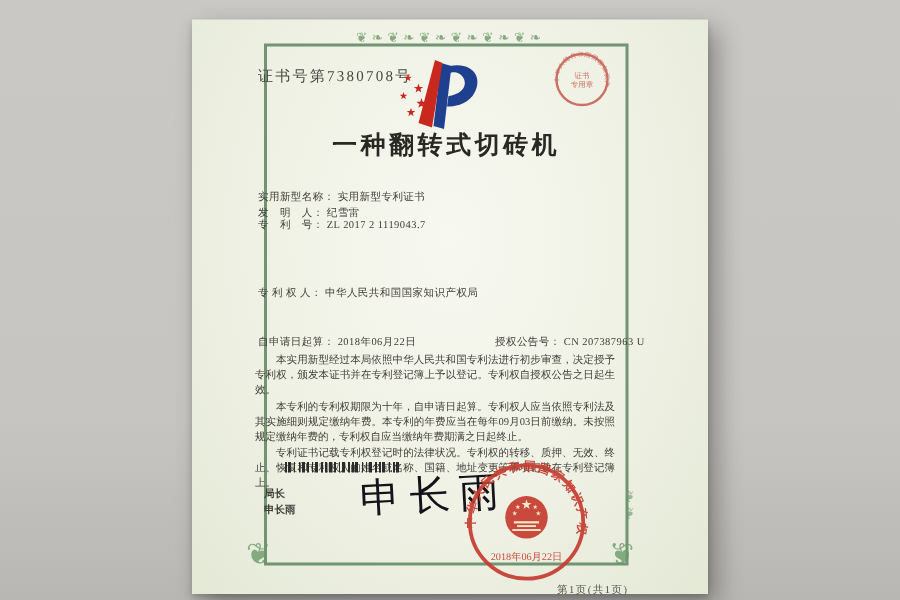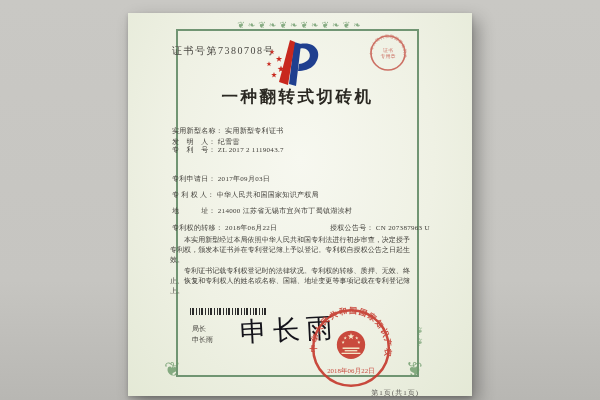--- a/index.html
+++ b/index.html
@@ -47,21 +47,21 @@
     position:absolute;left:42px;top:223px;width:240px;
     font-size:7px;line-height:1.42;color:#3f3d38;text-align:justify;
   }
   .paras p{margin:0 0 1px 0;text-indent:2em;}
   .barcode{
     position:absolute;left:62px;top:295px;width:76px;height:7px;
     background:
       repeating-linear-gradient(90deg,#2b2b2b 0 1px,transparent 1px 2px,
         #2b2b2b 2px 4px,transparent 4px 6px,#2b2b2b 6px 7px,transparent 7px 9px);
   }
-  .signer{position:absolute;left:64px;top:311px;font-size:7px;color:#3f3d38;line-height:1.6;}
+  .signer{position:absolute;left:48px;top:311px;font-size:7px;color:#3f3d38;line-height:1.6;font-weight:bold;}
   .signature{
     position:absolute;left:112px;top:299px;font-size:27px;color:#14131a;
     transform:rotate(-3deg);letter-spacing:6px;white-space:nowrap;
   }
   .main-seal{position:absolute;left:181px;top:293px;opacity:.92;}
   .page-num{
     position:absolute;left:48px;top:354px;width:243px;text-align:right;
     font-size:7px;color:#55534e;letter-spacing:1px;margin-top:21px;
   }
 </style>
@@ -110,38 +110,33 @@
 
   <div class="row" style="top:113px">
     <span class="lbl">实用新型名称：</span><span>实用新型专利证书</span>
   </div>
   <div class="row" style="top:124px">
     <span class="lbl">发　明　人：</span><span>纪雪雷</span>
   </div>
   <div class="row" style="top:132px">
     <span class="lbl">专　利　号：</span><span>ZL 2017 2 1119043.7</span>
   </div>
-  <div class="row" style="top:161px">
-    <span class="lbl">专利申请日：</span><span>2017年09月03日</span>
-  </div>
   <div class="row" style="top:177px">
     <span class="lbl">专 利 权 人：</span><span>中华人民共和国国家知识产权局</span>
   </div>
-  <div class="row" style="top:193px">
-    <span class="lbl">地　　　址：</span><span>214000 江苏省无锡市宜兴市丁蜀镇湖渎村</span>
-  </div>
   <div class="row" style="top:210px;width:246px">
-    <span class="lbl">专利权的转移：</span><span>2018年06月22日</span>
+    <span class="lbl">自申请日起算：</span><span>2018年06月22日</span>
     <span class="second">
       <span class="lbl">授权公告号：</span><span>CN 207387963 U</span>
     </span>
   </div>
 
   <div class="paras">
     <p>本实用新型经过本局依照中华人民共和国专利法进行初步审查，决定授予专利权，颁发本证书并在专利登记簿上予以登记。专利权自授权公告之日起生效。</p>
+    <p>本专利的专利权期限为十年，自申请日起算。专利权人应当依照专利法及其实施细则规定缴纳年费。本专利的年费应当在每年09月03日前缴纳。未按照规定缴纳年费的，专利权自应当缴纳年费期满之日起终止。</p>
     <p>专利证书记载专利权登记时的法律状况。专利权的转移、质押、无效、终止、恢复和专利权人的姓名或名称、国籍、地址变更等事项记载在专利登记簿上。</p>
   </div>
 
   <div class="barcode"></div>
 
   <div class="signer">
     <div>局长</div>
     <div>申长雨</div>
   </div>
 

